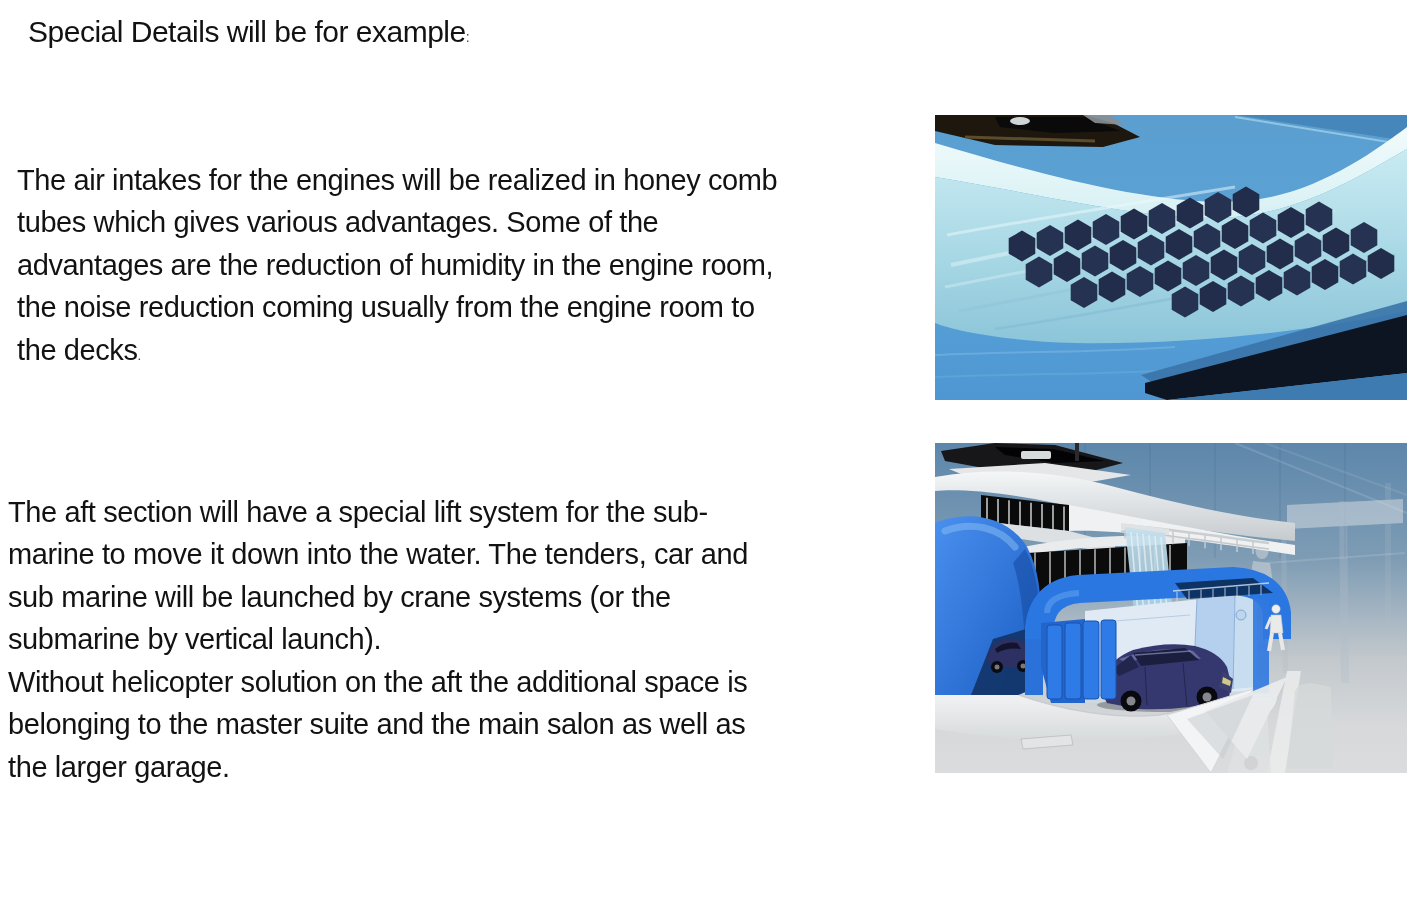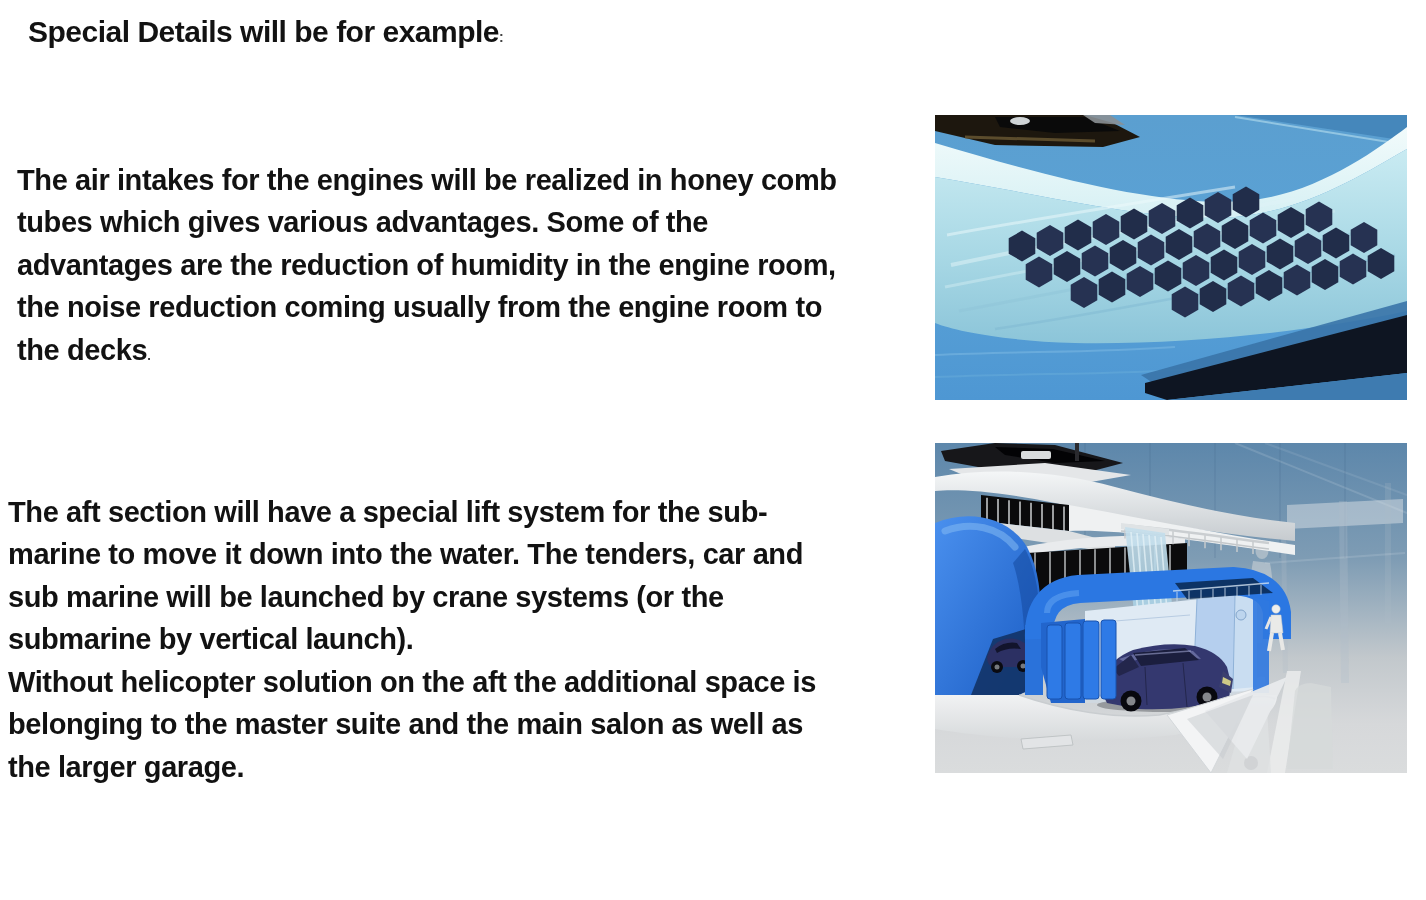--- a/index.html
+++ b/index.html
@@ -1,20 +1,19 @@
 <!DOCTYPE html>
 <html style="--text: #121212; --sky-blue: #549cd4; --hull-light: #c9ebf2; --ridge-white: #eaf8fa; --hexagon-navy: #212d4a; --yacht-blue: #2b77e2; --render-steel: #5d87ab; --render-gray: #d9dbdc; --car-navy: #34386f; --white-hull: #eef0f1;"><head>
 <meta charset="utf-8">
 <style>
   html,body { margin:0; padding:0; background:#ffffff; }
   .slide {
     position:relative; width:1426px; height:900px; background:#ffffff;
     font-family:"Liberation Sans", sans-serif; color:var(--text, #121212);
     overflow:hidden;
-    font-weight:bold;
   }
   .page-title {
     position:absolute; left:28px; top:14px;
     font-size:30px; letter-spacing:-0.5px; line-height:36px; white-space:nowrap;
   }
   .tiny-punct { font-size:14px; color:#444; }
   .para {
     position:absolute; font-size:29px; line-height:42.5px; letter-spacing:-0.4px;
     white-space:pre-line;
   }

